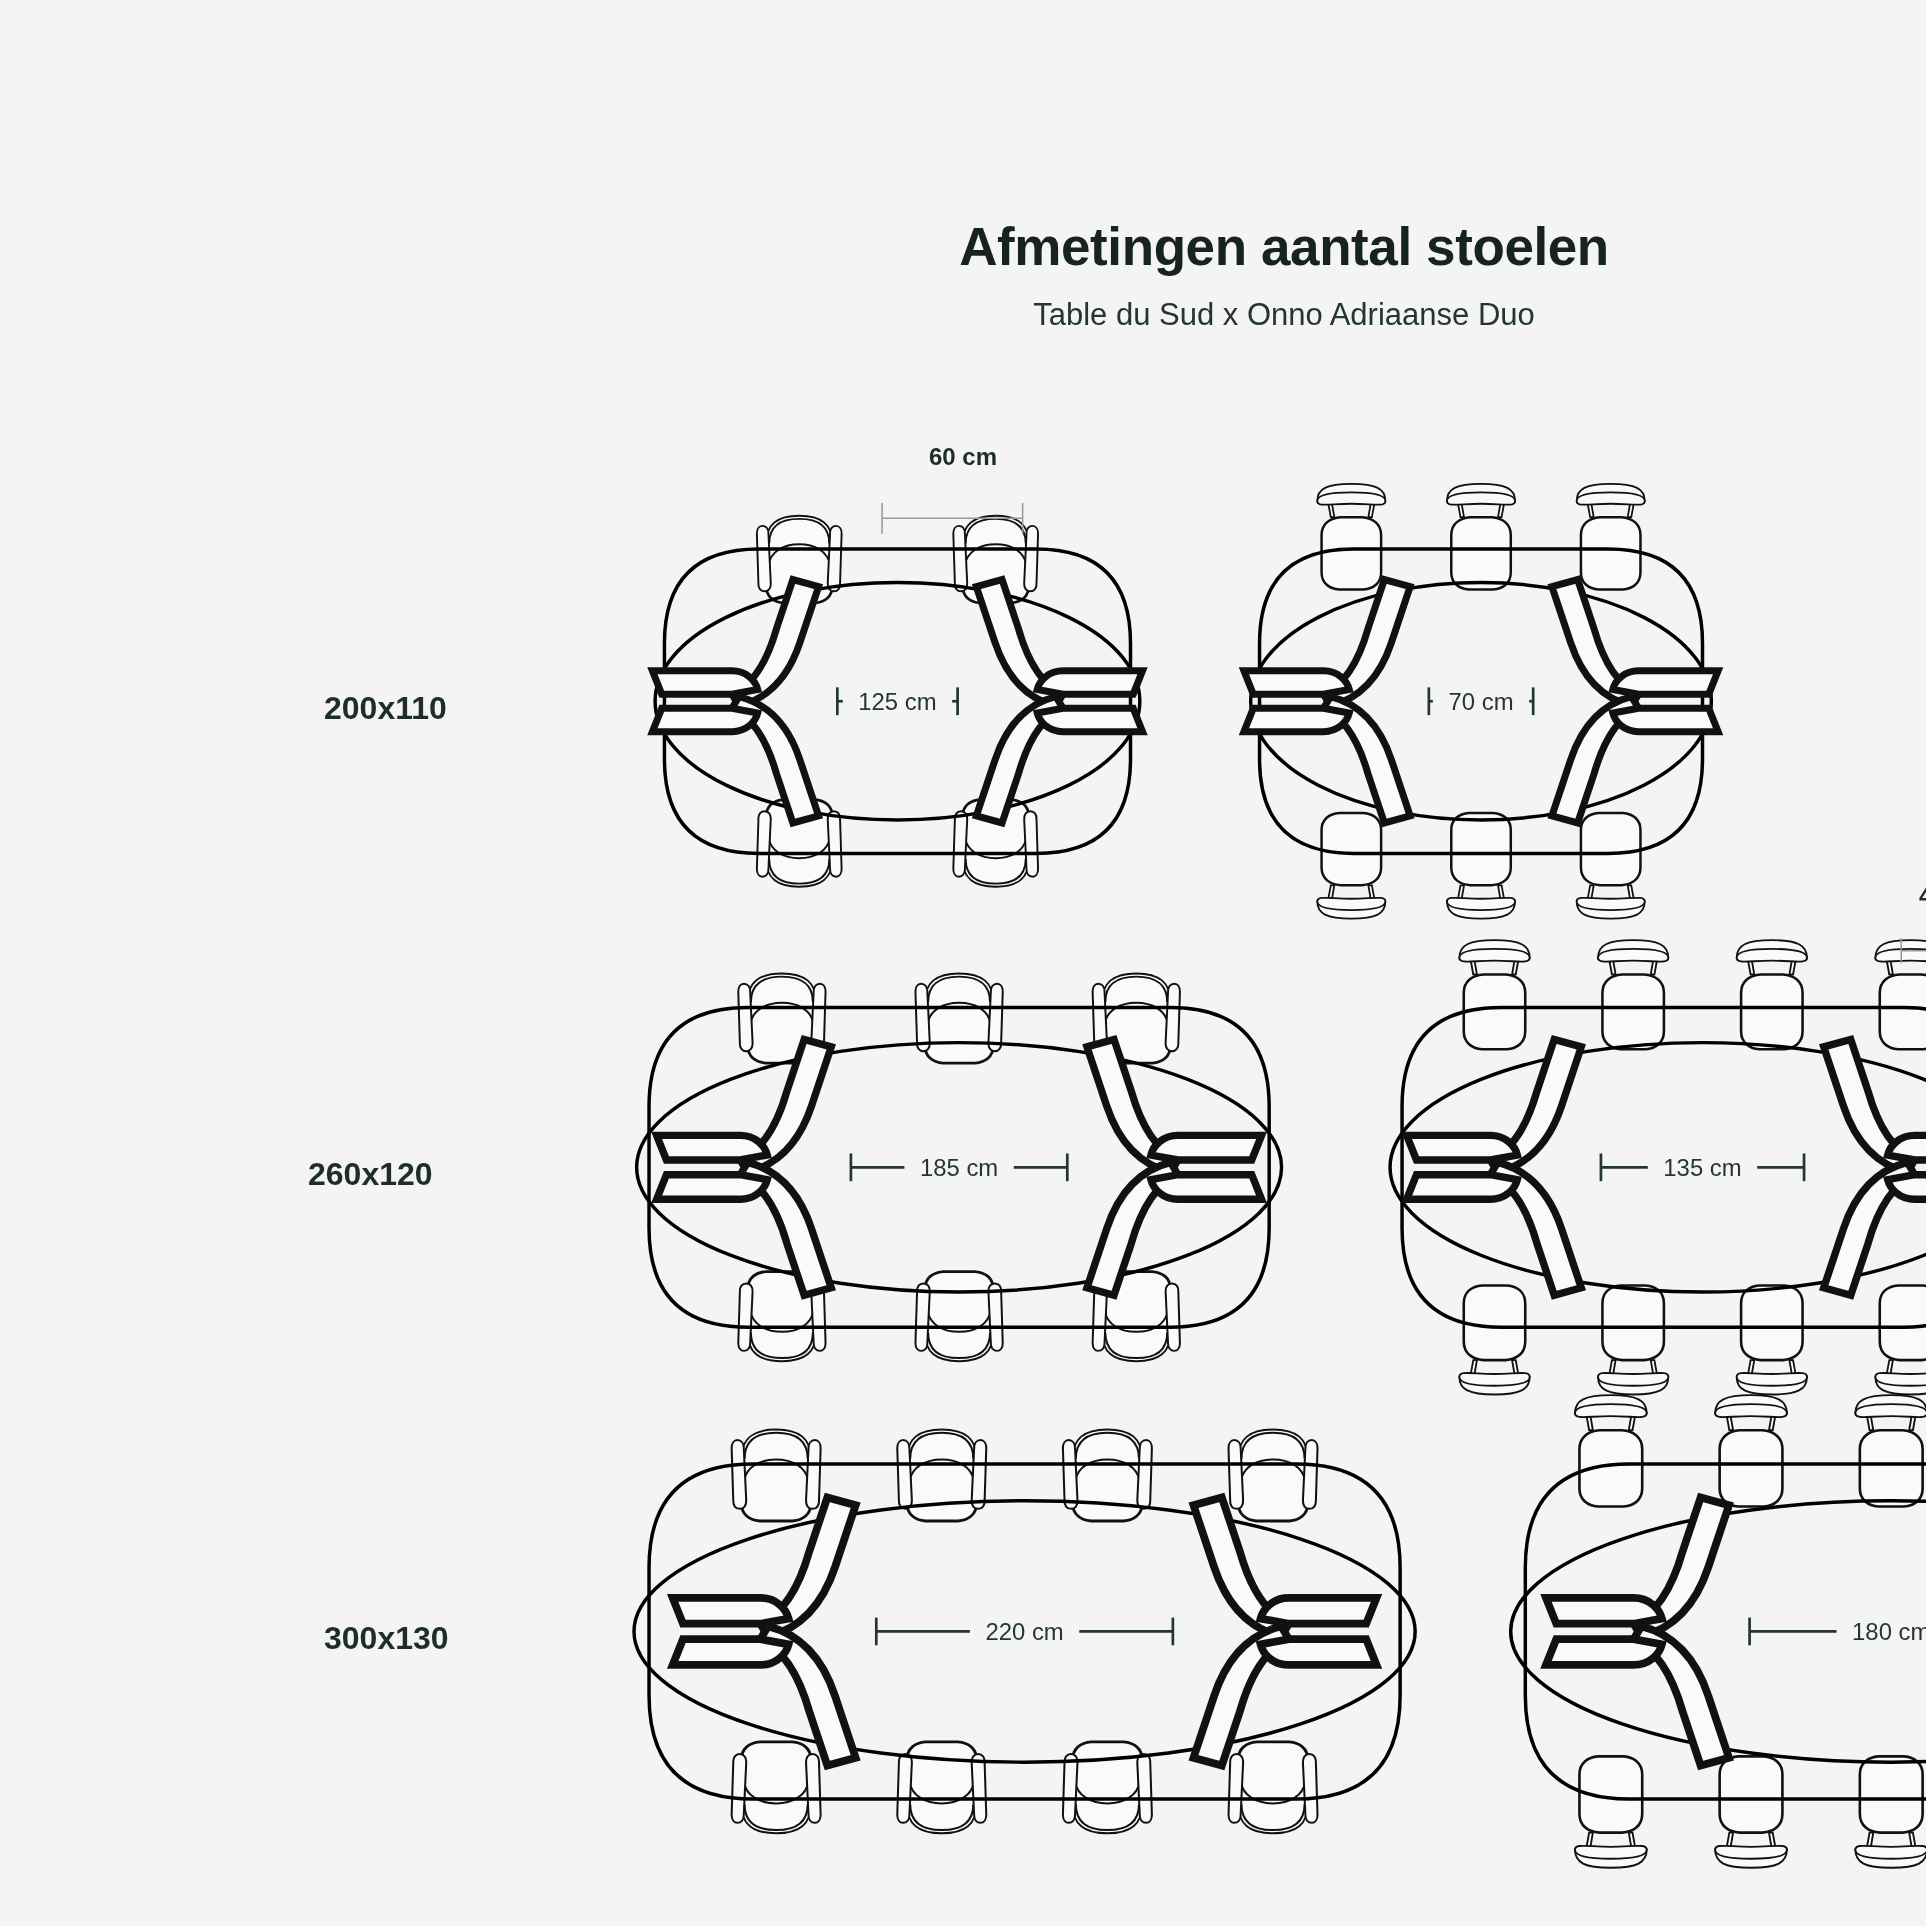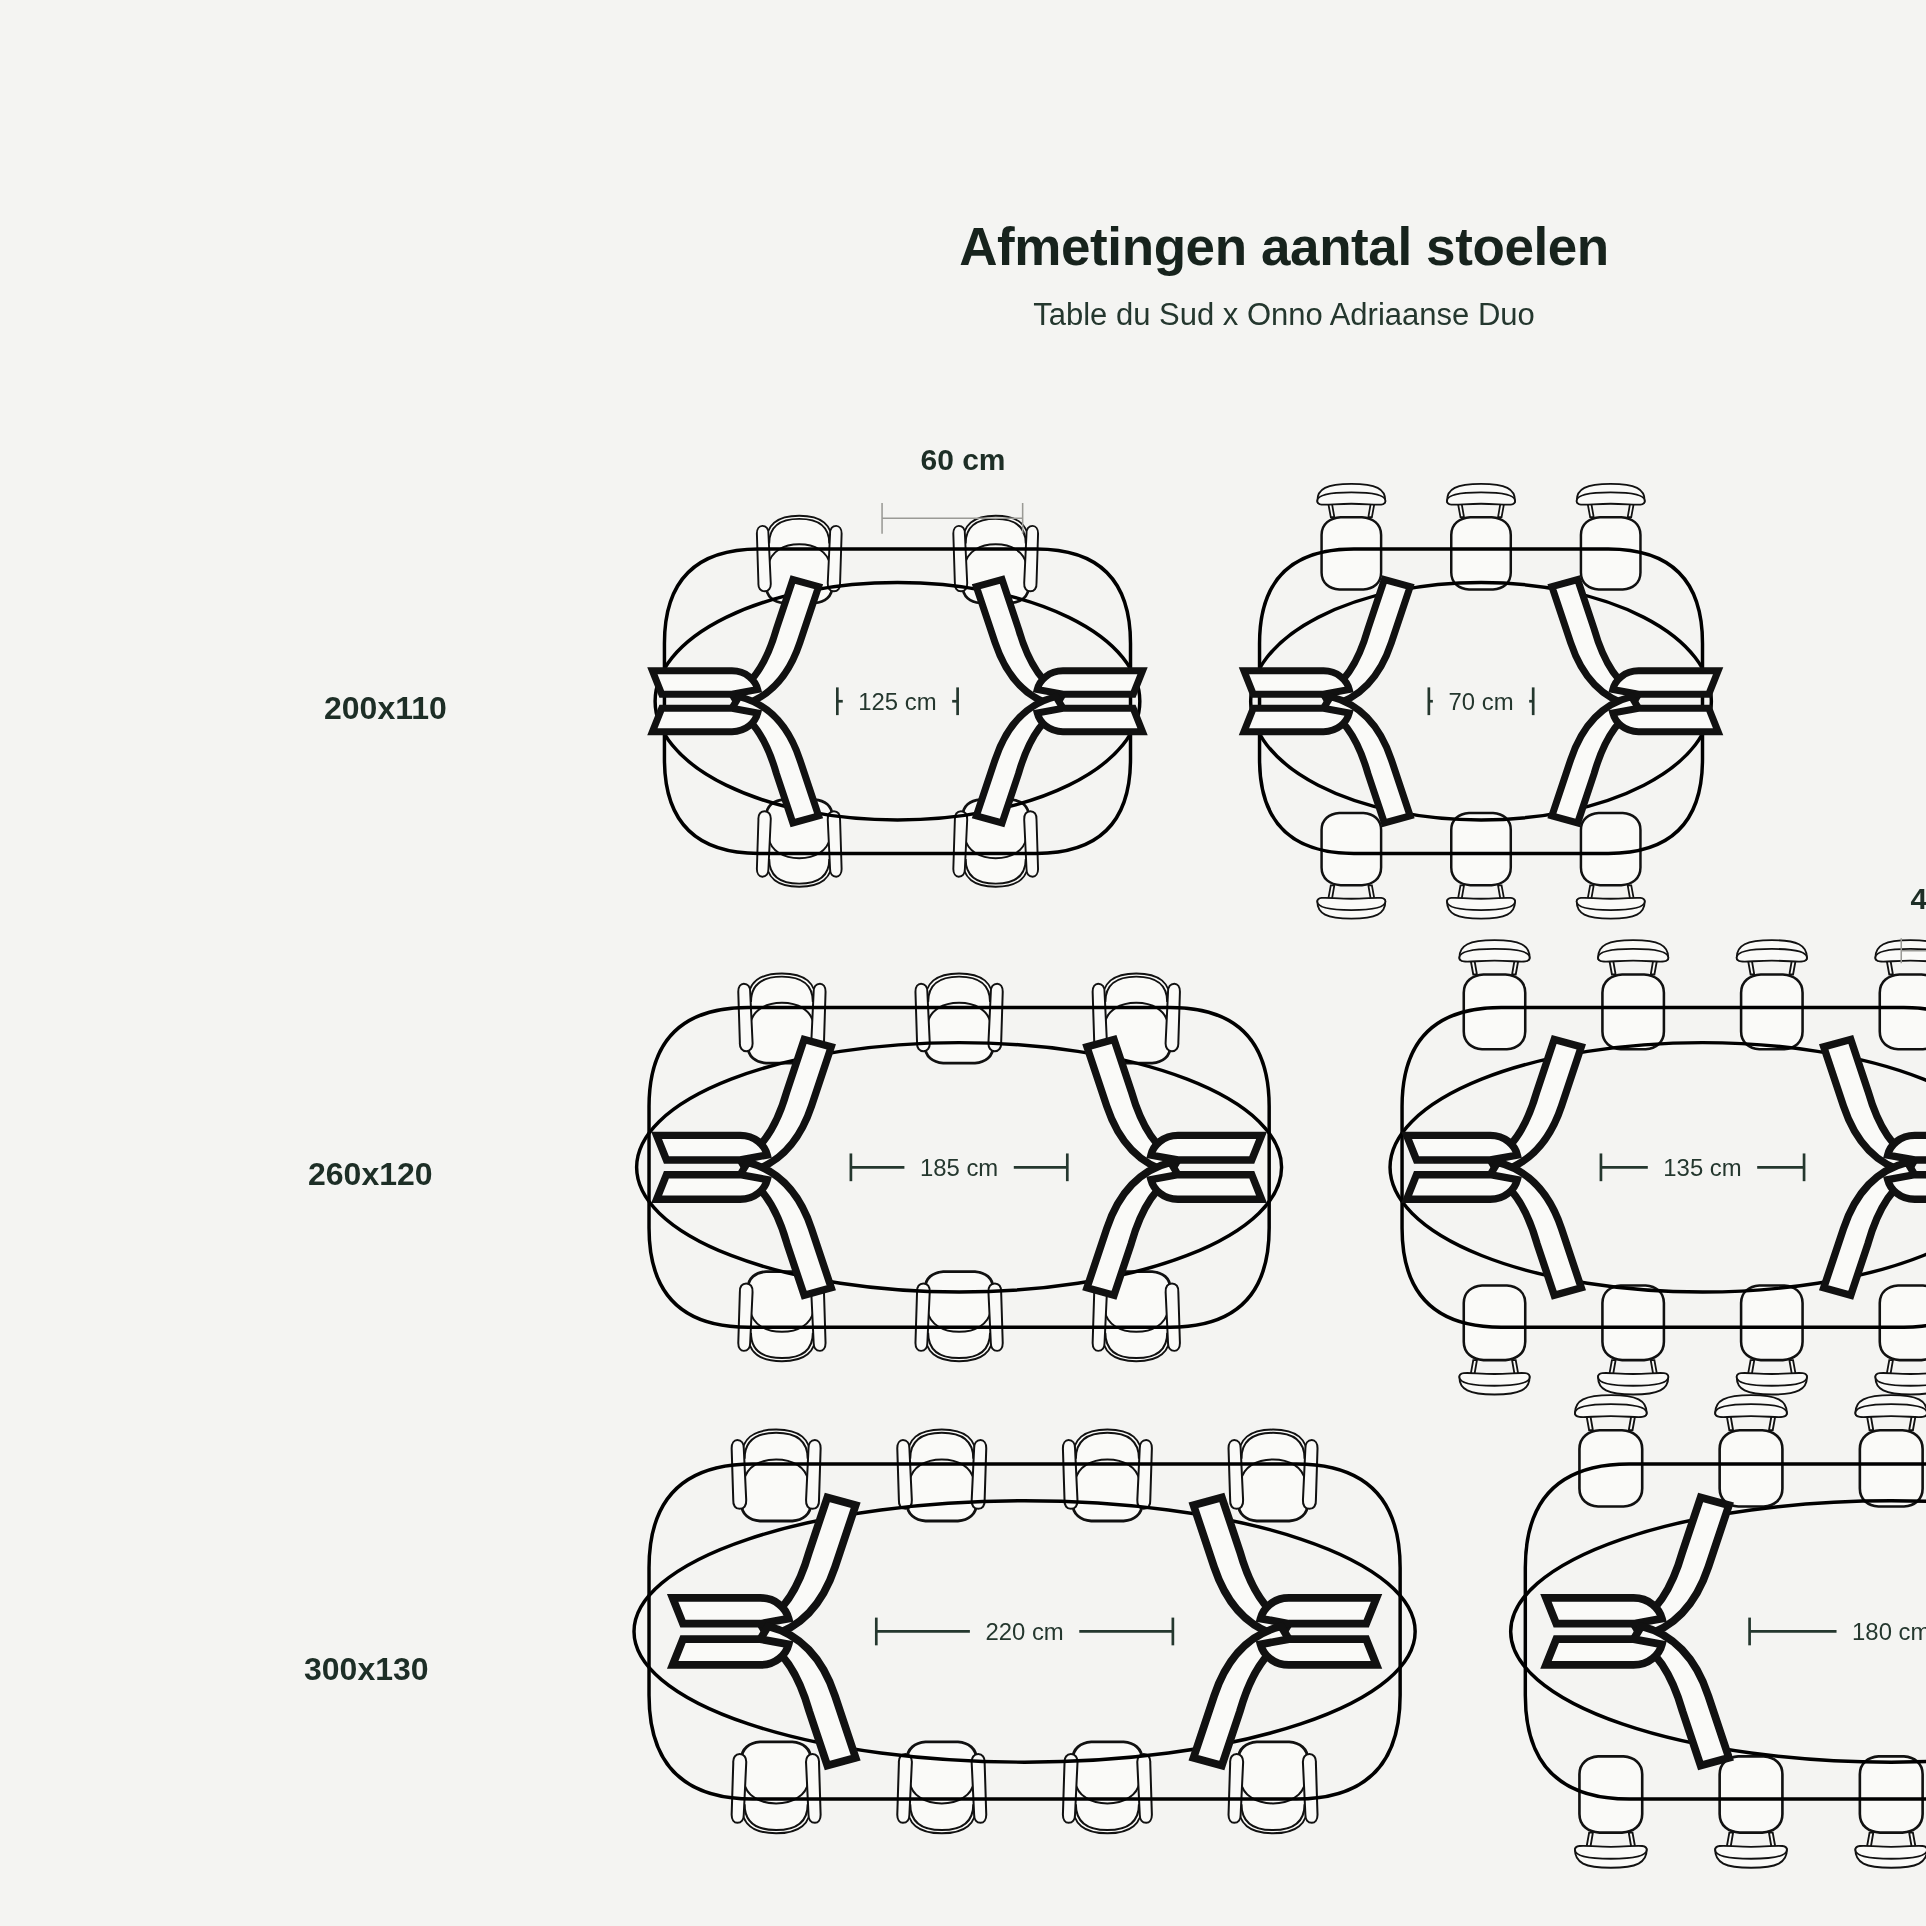--- a/index.html
+++ b/index.html
@@ -16,21 +16,21 @@
   #title{top:216px;font-size:53px;font-weight:bold;letter-spacing:-0.4px;color:#17231d;}
   #subtitle{top:297px;font-size:31px;font-weight:400;color:#24372e;}
   .rowlabel{
     position:absolute;
     font-size:32px;font-weight:bold;color:#1d2e26;
     text-align:right;
     white-space:nowrap;
   }
   .freelabel{
     position:absolute;
-    font-size:30px;font-weight:bold;color:#1d2e26;
+    font-size:24px;font-weight:bold;color:#1d2e26;
     white-space:nowrap;
     text-align:center;
   }
   svg{position:absolute;top:0;left:0;width:2568px;height:2055px;overflow:visible;}
   .tbl{fill:none;stroke:#000;stroke-width:9;}
   .ch{fill:#fafaf8;stroke:#111;stroke-width:7;}
   .chthin{fill:#fafaf8;stroke:#111;stroke-width:5;}
   .leg{fill:#fafaf8;stroke:#111;stroke-width:6;}
   .dim{stroke:#24372e;stroke-width:7;fill:none;}
   .dimthin{stroke:#9a9a96;stroke-width:4;fill:none;}
@@ -39,21 +39,21 @@
 </head>
 <body>
 
 <div id="stage">
 
   <div class="hdr" id="title">Afmetingen aantal stoelen</div>
   <div class="hdr" id="subtitle">Table du Sud x Onno Adriaanse Duo</div>
 
   <div class="rowlabel" id="rl0" style="left:324px;top:690px;">200x110</div>
   <div class="rowlabel" id="rl1" style="left:308px;top:1156px;">260x120</div>
-  <div class="rowlabel" id="rl2" style="left:304px;top:1620px;margin-top:31px;">300x130</div>
+  <div class="rowlabel" id="rl2" style="left:324px;top:1620px;">300x130</div>
 
   <div class="freelabel" id="lbl60" style="left:863px;top:443px;width:200px;">60 cm</div>
   <div class="freelabel" id="lbl40" style="left:1876px;top:882px;width:154px;">40 cm</div>
 
   <svg id="art" viewBox="0 0 6667 5334">
     <g id="art-root">
         <g>
           <g transform="translate(2075,1456.6) scale(1,1)">
             <path class="ch" d="M -86 64 C -86 92 -66 106 -40 108 L 40 108 C 66 106 86 92 86 64 L 86 -44 C 86 -74 64 -90 34 -92 L -34 -92 C -64 -90 -86 -74 -86 -44 Z"></path>
             <path class="chthin" d="M -86 -46 C -86 -96 -58 -118 0 -118 C 58 -118 86 -96 86 -46"></path>

